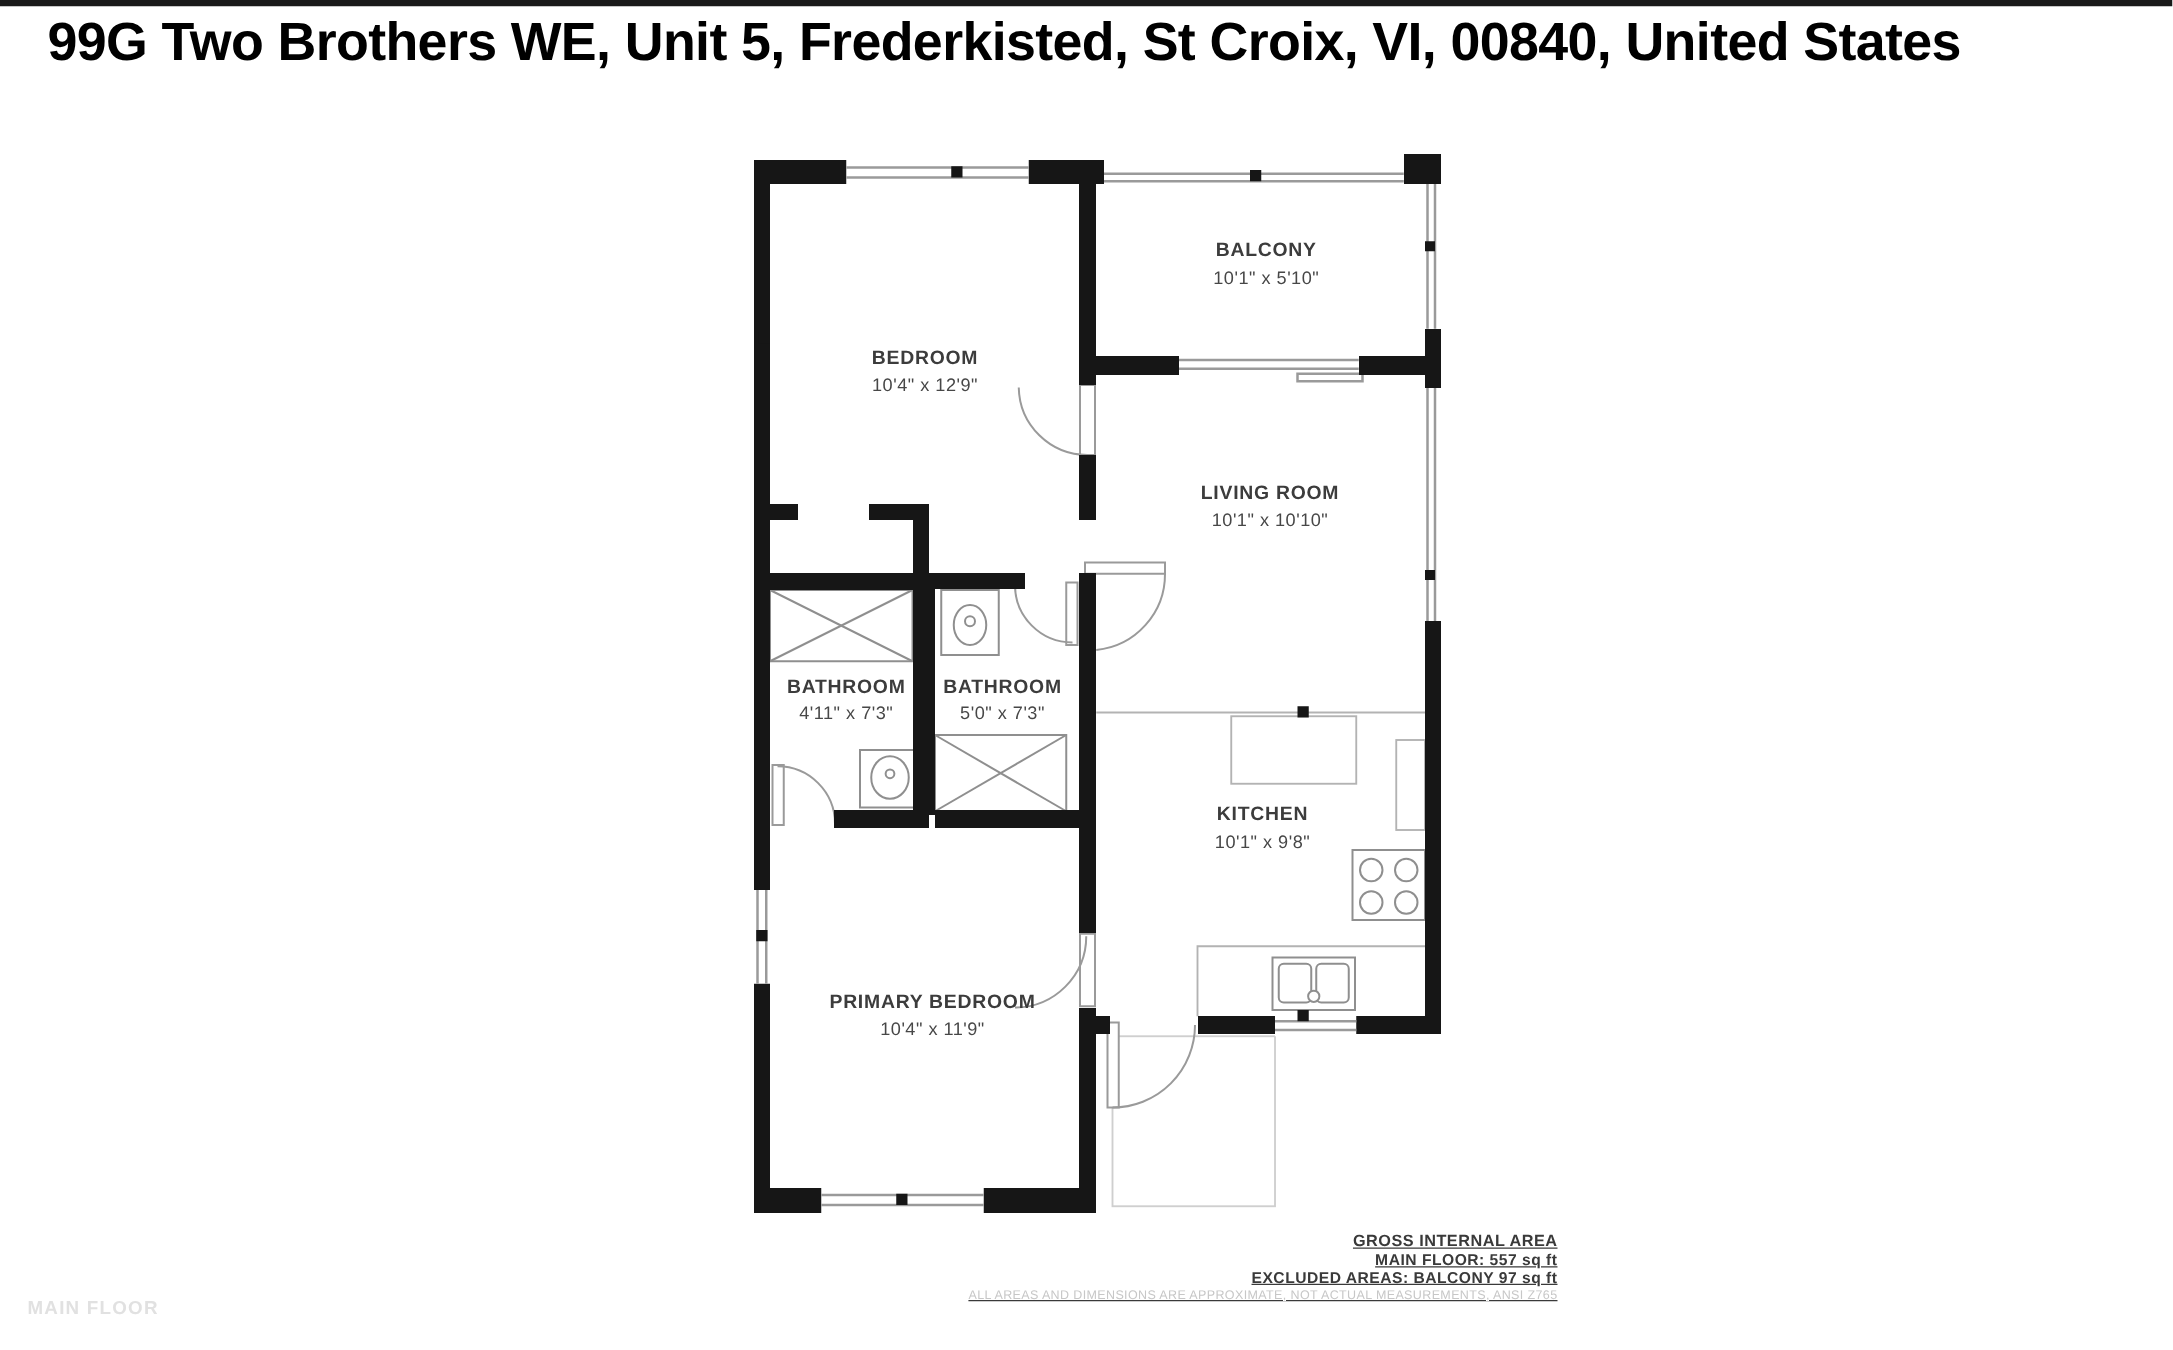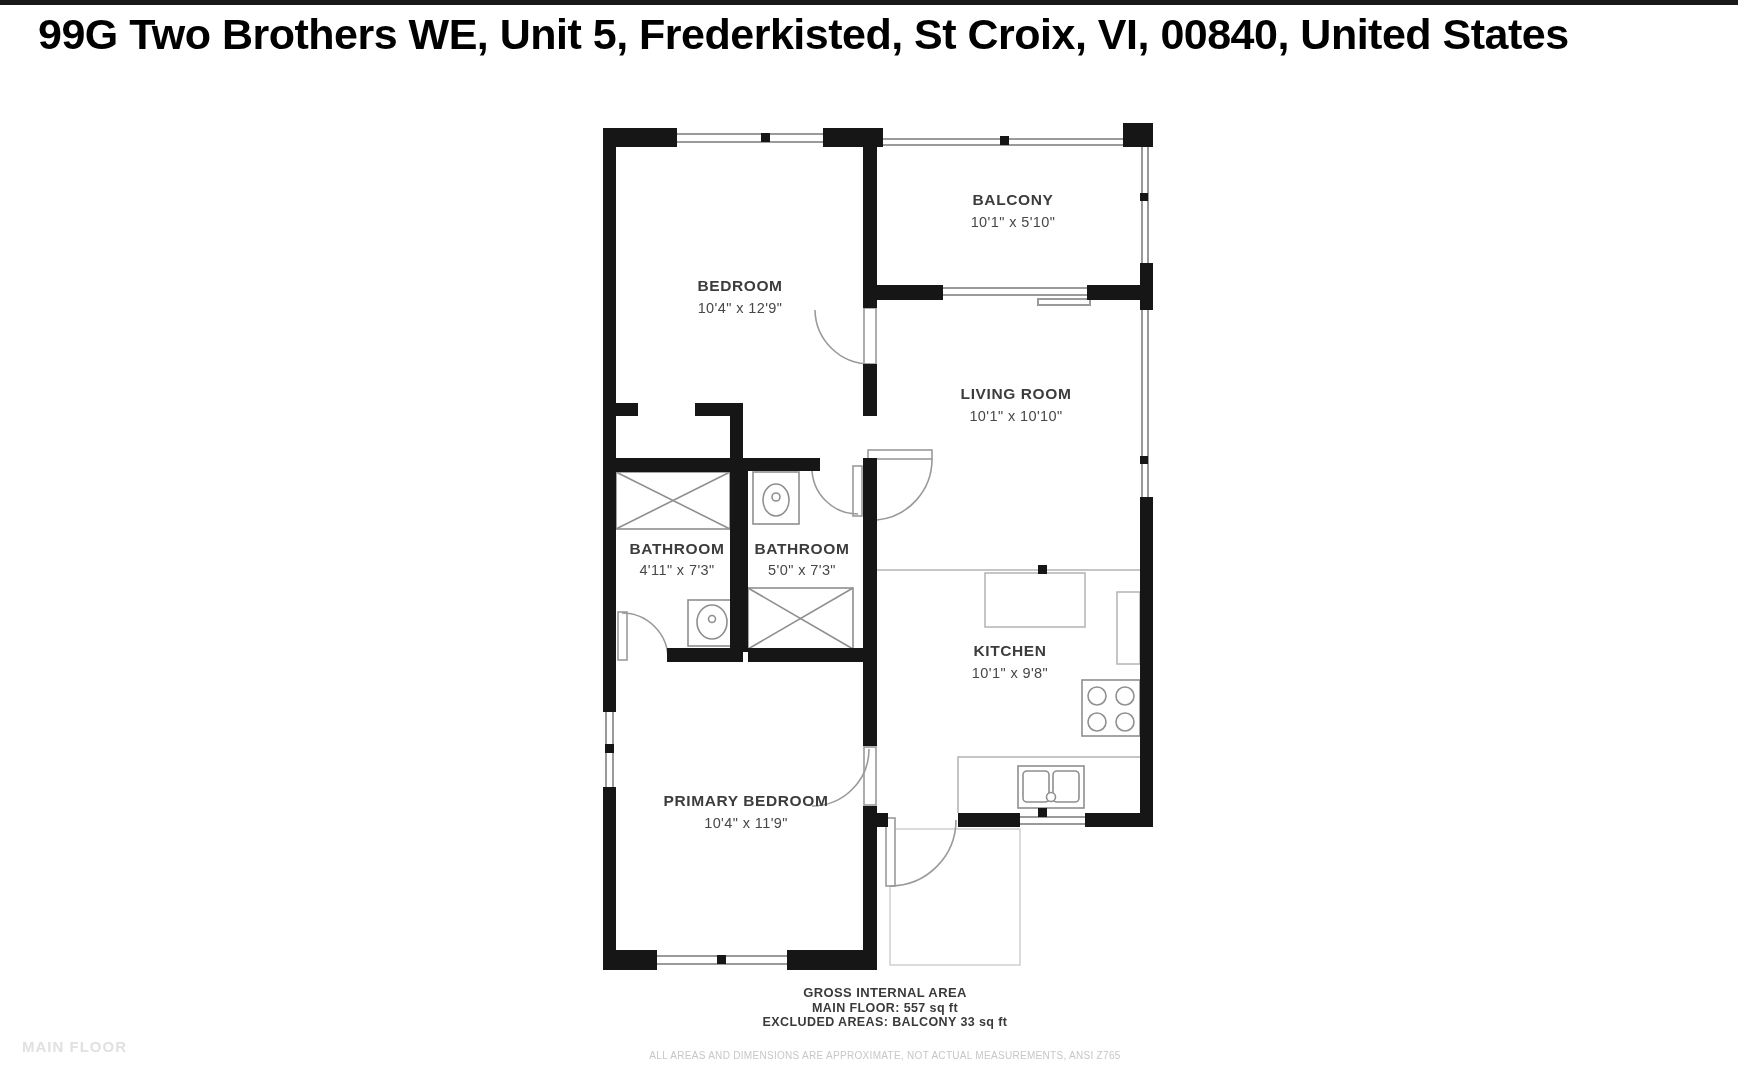--- a/index.html
+++ b/index.html
@@ -10,25 +10,25 @@
   .top-bar{position:absolute;left:0;top:0;width:1738px;height:5px;background:#191919;}
   .page-title{
     position:absolute;left:38px;top:10px;width:1660px;
     font-size:43px;font-weight:600;color:#000000;letter-spacing:-0.5px;white-space:nowrap;
   }
   .plan-wrap{position:absolute;left:595px;top:115px;width:565px;height:865px;}
   svg text{font-family:"Liberation Sans", sans-serif;}
   .room-name{font-size:15.5px;font-weight:bold;fill:#3c3c3c;letter-spacing:0.6px;}
   .room-dims{font-size:14.5px;fill:#474747;letter-spacing:0.4px;}
   .footer{
-    position:absolute;left:485px;top:986px;width:800px;text-align:center;color:#3a3a3a;
+    position:absolute;left:446px;top:986px;width:800px;text-align:right;color:#3a3a3a;text-decoration:underline;
   }
   .footer .f-line{font-size:12.5px;font-weight:bold;letter-spacing:0.4px;line-height:14.5px;}
   .footer .f-heading{font-size:13px;}
-  .footer .f-disclaimer{font-size:10px;font-weight:normal;color:#c7c7c7;letter-spacing:0.3px;margin-top:20px;}
+  .footer .f-disclaimer{font-size:10px;font-weight:normal;color:#c7c7c7;letter-spacing:0.3px;margin-top:1px;}
   .watermark{
     position:absolute;left:22px;top:1038px;font-size:15px;color:#e1e1e1;
     font-weight:bold;letter-spacing:1px;
   }
 </style>
 </head>
 <body>
 
 <div class="top-bar"></div>
 
@@ -225,17 +225,17 @@
 
     <text class="room-name" x="746" y="806">PRIMARY BEDROOM</text>
     <text class="room-dims" x="746" y="828">10'4" x 11'9"</text>
   </g>
 </svg>
 </div>
 
 <div class="footer">
   <div class="f-line f-heading">GROSS INTERNAL AREA</div>
   <div class="f-line">MAIN FLOOR: 557 sq ft</div>
-  <div class="f-line">EXCLUDED AREAS: BALCONY 33 sq ft</div>
+  <div class="f-line">EXCLUDED AREAS: BALCONY 97 sq ft</div>
   <div class="f-disclaimer">ALL AREAS AND DIMENSIONS ARE APPROXIMATE, NOT ACTUAL MEASUREMENTS, ANSI Z765</div>
 </div>
 
 <div class="watermark">MAIN FLOOR</div>
 
 </body></html>

